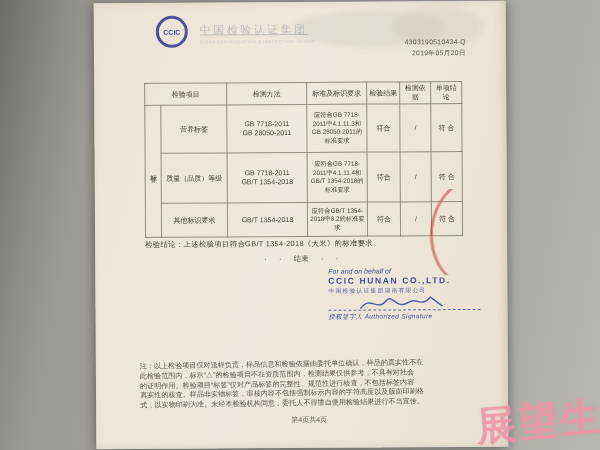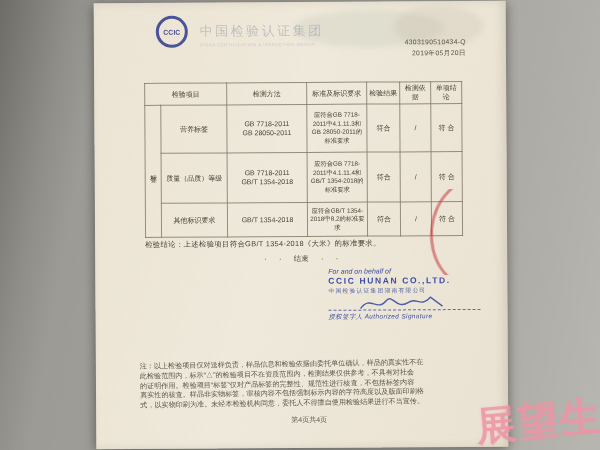--- a/index.html
+++ b/index.html
@@ -8,21 +8,21 @@
     background:linear-gradient(100deg,#6e6c67 0%,#8f8d88 10%,#9d9b95 16%,#a3a19b 50%,#aeaca6 82%,#b8b6b1 100%);}
   .paper{position:absolute;left:95px;top:2px;width:412px;height:446px;
     background:linear-gradient(105deg,#ebe4d4 0%,#efe9db 45%,#e9e2d2 100%);
     box-shadow:0 2px 12px rgba(0,0,0,.45), inset -4px 0 8px rgba(120,110,90,.18);
     transform:rotate(-0.35deg);overflow:hidden;}
   
   .logo{position:absolute;left:62px;top:13px;width:32px;height:32px;border:3px solid #2e3a8f;
     border-radius:50%;box-sizing:border-box;display:flex;align-items:center;justify-content:center;opacity:.85;}
   .logo-inner{font-size:7px;font-weight:bold;color:#2e3a8f;letter-spacing:0;}
   .org{position:absolute;left:106px;top:20px;}
-  .org-cn{font-size:13px;letter-spacing:2.5px;color:rgba(145,148,164,.48);}
+  .org-cn{font-size:11px;letter-spacing:2.5px;color:rgba(145,148,164,.48);text-decoration:underline;}
   .org-en{font-size:4.5px;letter-spacing:.4px;color:rgba(150,152,168,.38);margin-top:2px;}
   .blob{position:absolute;border-radius:50%;filter:blur(3px);}
   .blob1{left:200px;top:8px;width:150px;height:38px;background:rgba(168,178,160,.20);}
   .blob2{left:300px;top:4px;width:90px;height:42px;background:rgba(175,165,150,.18);}
   .meta{position:absolute;right:40px;top:36px;text-align:right;font-size:6.8px;
     color:#5a5442;line-height:1.6;letter-spacing:.3px;}
   
   .cert-table{position:absolute;left:50px;top:80px;width:317px;border-collapse:collapse;
     table-layout:fixed;font-size:7px;color:#4a4436;}
   .cert-table th,.cert-table td{border:1px solid rgba(120,110,92,.75);text-align:center;

